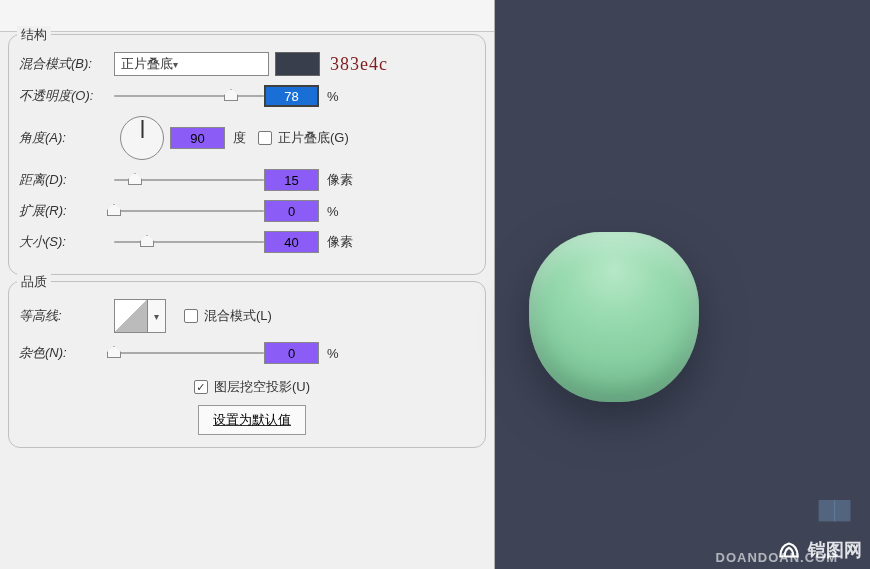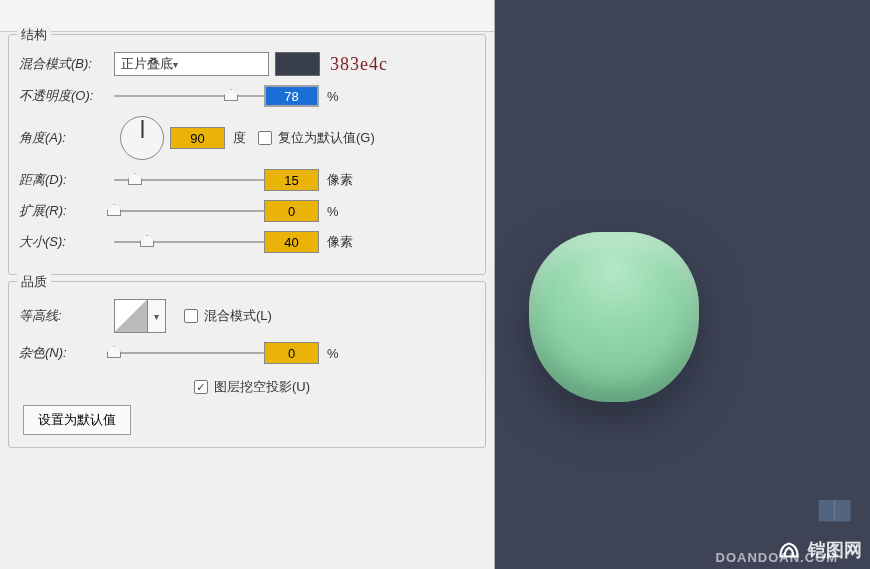--- a/index.html
+++ b/index.html
@@ -18,21 +18,21 @@
   }
   .top-strip {
     height: 32px; border-bottom: 1px solid #c8c8c8;
     background: #f5f5f5;
   }
   .section-title {
     padding: 8px 6px 4px 6px; font-size: 14px;
   }
   .fieldset {
     border: 1px solid #c0c0c0; margin: 2px 8px 6px 8px;
-    border-radius: 3px; padding: 8px 0 12px 10px;
+    border-radius: 12px; padding: 8px 0 12px 10px;
     position: relative;
   }
   .fieldset-label {
     position: absolute; top: -9px; left: 8px;
     background: #f0f0f0; padding: 0 4px; font-size: 13px;
   }
   .row {
     display: flex; align-items: center; margin: 9px 0;
   }
   .label { width: 95px; padding-right: 8px; font-style: italic; }
@@ -44,24 +44,24 @@
     height: 2px; background: #aaa; border-radius: 1px;
   }
   .slider-thumb {
     position: absolute; top: 2px; width: 14px; height: 12px;
     background: #f8f8f8; border: 1px solid #888;
     clip-path: polygon(50% 0, 100% 50%, 100% 100%, 0 100%, 0 50%);
     transform: translateX(-7px);
   }
   .num-input {
     width: 55px; height: 22px; border: 1px solid #888;
-    background: #eab308; text-align: center; font-size: 13px;
+    background: #8b5cf6; text-align: center; font-size: 13px;
     padding: 2px;
   }
-  .num-input.selected { border: 2px solid #a3a3a3; background: #1a6fd6; color: #fff; }
+  .num-input.selected { border: 2px solid #404040; background: #1a6fd6; color: #fff; }
   .num-input.selected::selection { background: #1a6fd6; }
   .unit { margin-left: 8px; }
   .dropdown {
     width: 155px; height: 24px; border: 1px solid #888;
     background: #fff; display: flex; align-items: center;
     padding: 0 6px;
   }
   .chev { font-size: 10px; color: #555; }
   .color-swatch {
     width: 45px; height: 24px; background: #383e4c;
@@ -94,21 +94,21 @@
   .contour-dd {
     width: 18px; height: 34px; border: 1px solid #888; border-left: none;
     display: flex; align-items: center; justify-content: center;
     background: #f8f8f8;
   }
   .btn {
     border: 1px solid #999; background: #fafafa;
     padding: 5px 14px; font-size: 13px; margin: 0 4px;
   }
   .bottom-buttons {
-    display: flex; justify-content: space-between; margin-top: 2px;
+    display: flex; justify-content: center; margin-top: 2px; text-decoration: underline;
   }
   .right-panel {
     flex: 1; background: #3e4456; position: relative;
   }
   .blob-wrap {
     position: absolute; left: 34px; top: 232px;
     width: 170px; height: 170px;
     filter: drop-shadow(0 18px 22px rgba(30,34,46,0.6));
   }
   .blob {
@@ -164,21 +164,21 @@
 
     <div class="row">
       <div class="label">角度(A):</div>
       <div class="angle-dial">
           <div class="angle-hand"></div>
         </div>
       <input class="num-input" value="90" style="">
       <span class="unit">度</span>
       <span style="width:12px"></span>
       <span class="checkbox"></span>
-      <span>复位为默认值(G)</span>
+      <span>正片叠底(G)</span>
     </div>
 
     <div class="row">
       <div class="label">距离(D):</div>
       <div class="slider">
         <div class="slider-track"></div>
           <div class="slider-thumb" style="left:14%"></div>
       </div>
       <input class="num-input" value="15" style="">
       <span class="unit">像素</span>

